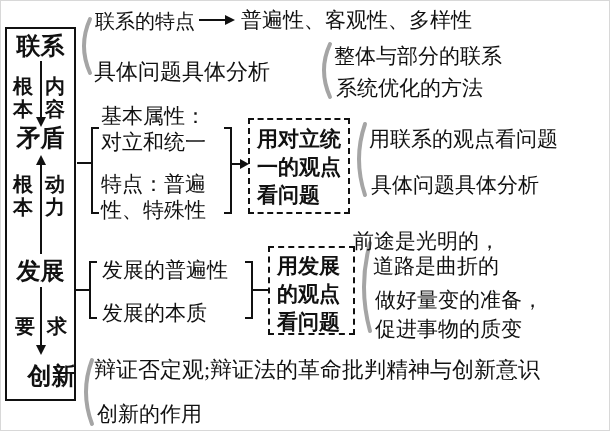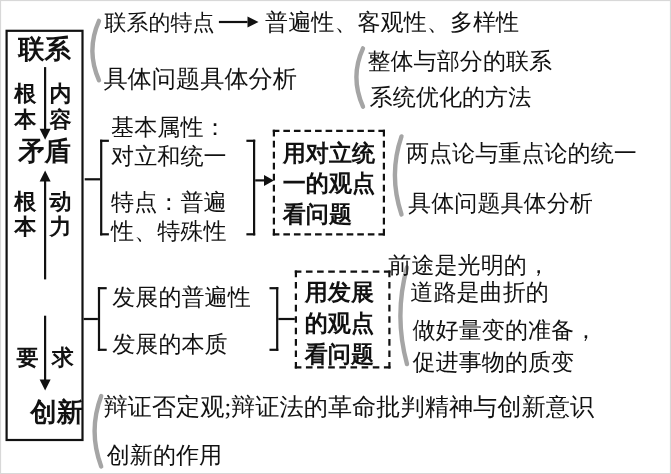--- a/index.html
+++ b/index.html
@@ -24,20 +24,21 @@
 </style>
 </head>
 <body>
 
 <div class="canvas">
 
   <div class="spine-box"></div>
 
   <div class="node" style="left:5px;top:31px">联系</div>
   <div class="node" style="left:5px;top:123px">矛盾</div>
+  <div class="node" style="left:5px;top:256px">发展</div>
   <div class="node" style="left:16px;top:361px">创新</div>
 
   <svg class="arr" style="left:33px;top:60px" width="14" height="66">
     <line x1="7" y1="0" x2="7" y2="57"></line>
       <polygon points="2,56 12,56 7,66"></polygon>
   </svg>
   <div class="vlabel" style="left:10px;top:74px">根本</div>
   <div class="vlabel" style="left:42px;top:74px">内容</div>
 
   <svg class="arr" style="left:33px;top:154px" width="14" height="99">
@@ -82,21 +83,21 @@
       <polygon points="8,1 8,11 17,6"></polygon>
   </svg>
   <div class="dashed-box" style="left:247px;top:117px;width:102px;height:96px;padding-top:5px">
     <div class="bl">用对立统</div>
     <div class="bl">一的观点</div>
     <div class="bl">看问题</div>
   </div>
   <svg class="brace" style="left:351px;top:121px" width="16" height="75">
     <path d="M13,2 Q1,37 13,73"></path>
   </svg>
-  <div class="t" style="left:368px;top:126px">两点论与重点论的统一</div>
+  <div class="t" style="left:368px;top:126px">用联系的观点看问题</div>
   <div class="t" style="left:370px;top:172px">具体问题具体分析</div>
 
   <div class="hline" style="left:75px;top:288px;width:13px"></div>
   <div class="bracket-l" style="left:88px;top:260px;width:8px;height:58px"></div>
   <div class="t" style="left:101px;top:257px">发展的普遍性</div>
   <div class="t" style="left:101px;top:300px">发展的本质</div>
   <div class="bracket-r" style="left:244px;top:260px;width:8px;height:58px"></div>
   <div class="hline" style="left:252px;top:288px;width:15px"></div>
   <div class="dashed-box" style="left:267px;top:245px;width:87px;height:89px;padding-top:4px">
     <div class="bl" style="line-height:28px">用发展</div>

